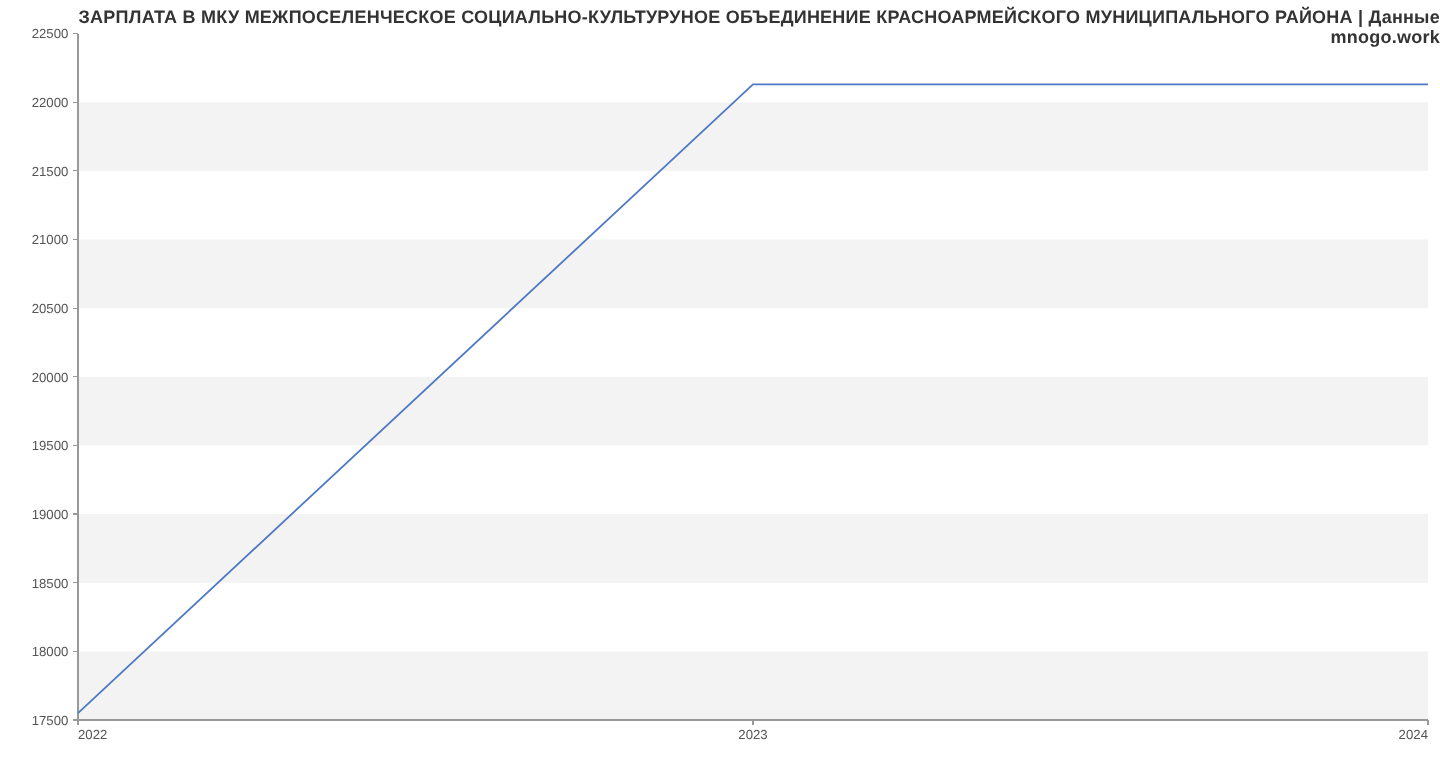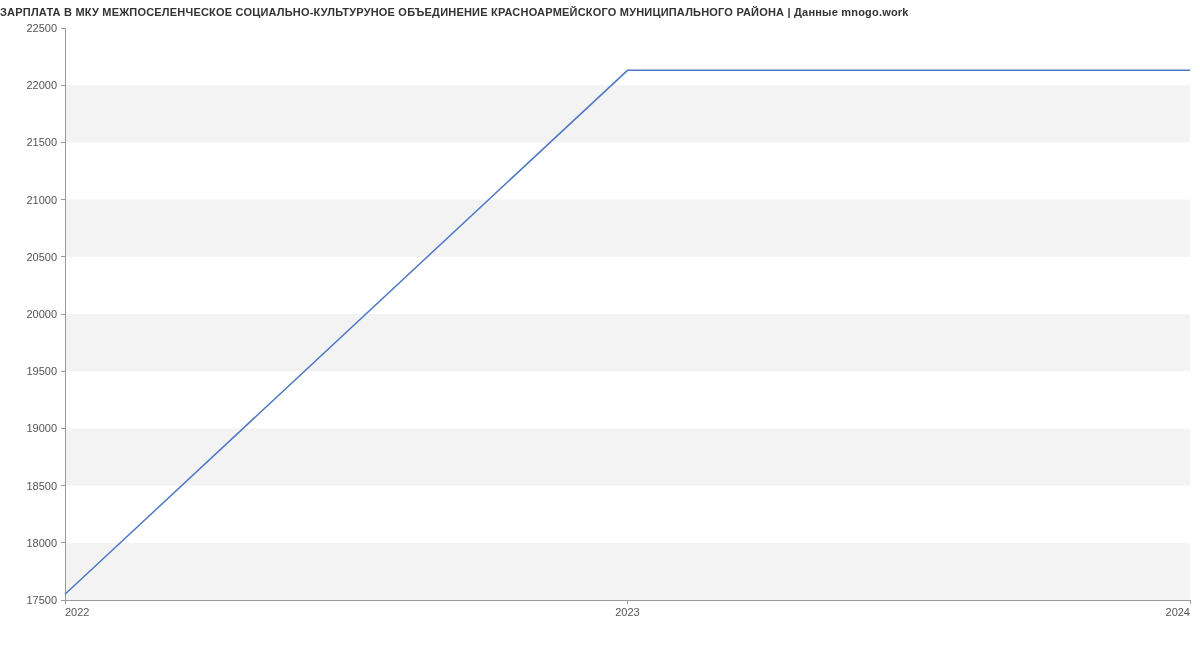--- a/index.html
+++ b/index.html
@@ -11,22 +11,22 @@
   .chart-wrap {
     position: relative;
     width: 1200px;
     height: 650px;
   }
   .chart-title {
     position: absolute;
     top: 6px;
     left: 0;
     right: 0;
-    text-align: left;
-    font-size: 11px;
+    text-align: right;
+    font-size: 15px;
     font-weight: bold;
     color: #333;
     letter-spacing: 0.2px;
   }
   svg {
     position: absolute;
     top: 0;
     left: 0;
   }
   .tick-label {

